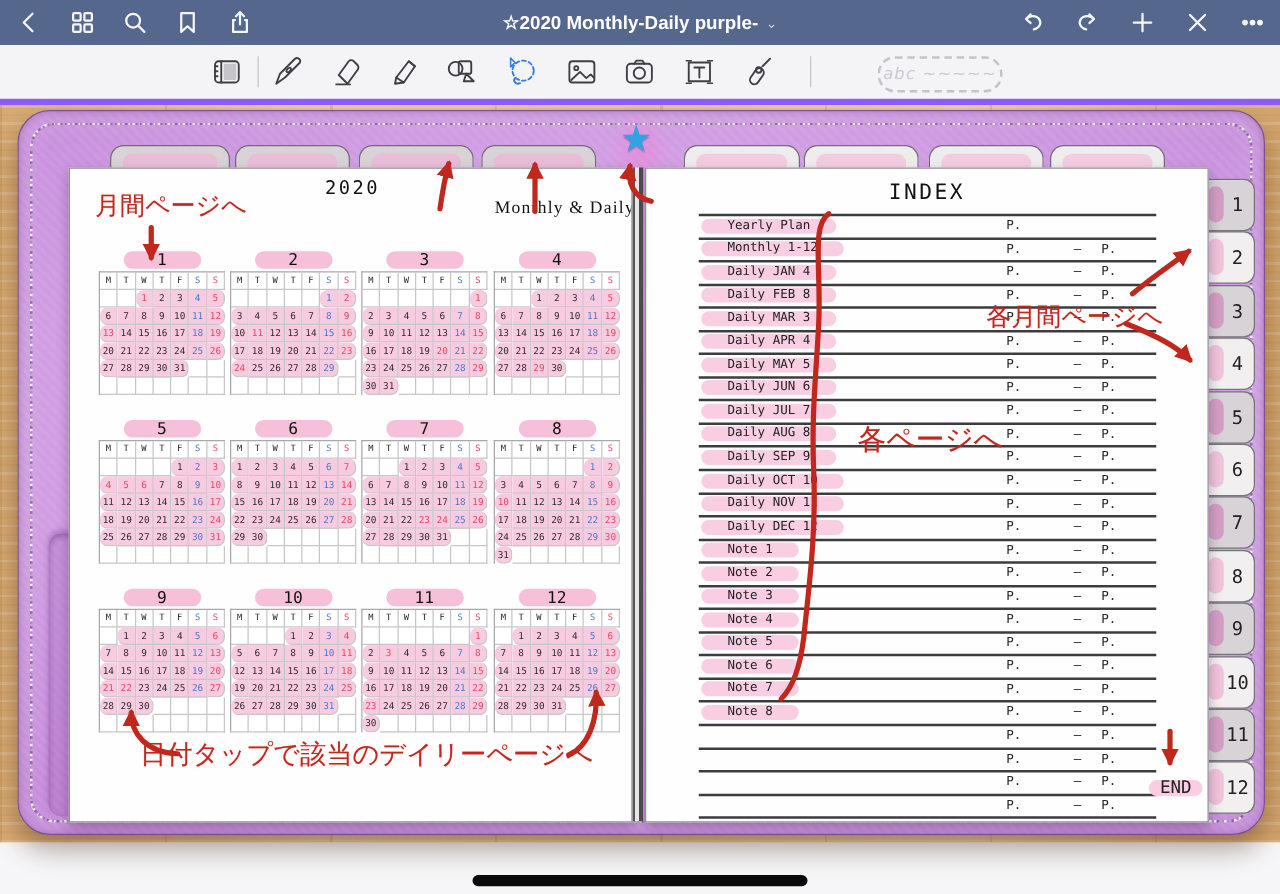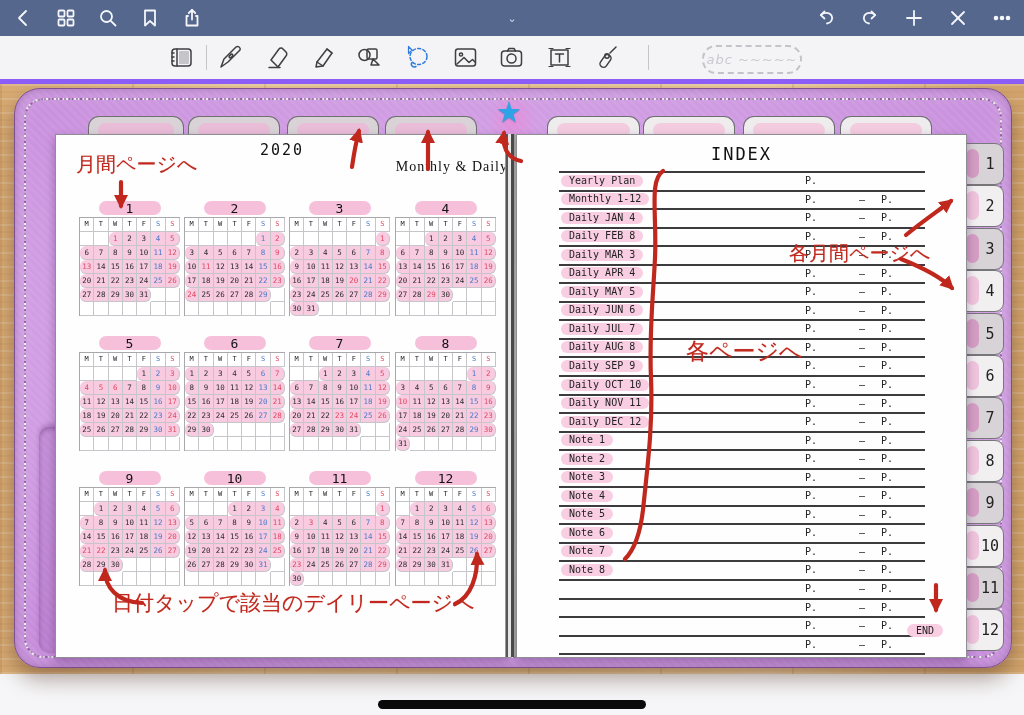--- a/index.html
+++ b/index.html
@@ -86,25 +86,25 @@
   .sat{color:#4a79c9;}
   .sun,.hol{color:#e04a62;}
   .bd{background:#f8cbe0;}
   .bd-l{border-top-left-radius:6px;border-bottom-left-radius:6px;}
   .bd-r{border-top-right-radius:6px;border-bottom-right-radius:6px;}
 
   
   .idx-title{position:absolute;left:0;width:100%;top:9px;text-align:center;font-family:"DejaVu Sans Mono",monospace;font-size:17px;color:#111;letter-spacing:2px;}
   .idx-table{position:absolute;left:42px;top:36px;width:366px;border-top:2px solid #3c3c3e;}
   .irow{position:relative;height:16.55px;border-bottom:2px solid #3c3c3e;}
-  .irow .pill{position:absolute;left:2px;top:1.5px;height:12px;line-height:12px;border-radius:7px;background:#f9cde2;padding:0 8px;font-family:"DejaVu Sans Mono",monospace;font-size:10px;color:#222;white-space:nowrap;}
+  .irow .pill{position:absolute;left:2px;top:1.5px;height:12px;line-height:12px;border-radius:7px;background:#f9cde2;padding:0 21px;font-family:"DejaVu Sans Mono",monospace;font-size:10px;color:#222;white-space:nowrap;}
   .irow .p1{position:absolute;left:246px;top:2px;font-family:"DejaVu Sans Mono",monospace;font-size:10px;color:#222;}
   .irow .dsh{position:absolute;left:300px;top:2px;font-family:"DejaVu Sans Mono",monospace;font-size:10px;color:#222;}
   .irow .p2{position:absolute;left:322px;top:2px;font-family:"DejaVu Sans Mono",monospace;font-size:10px;color:#222;}
-  .end-pill{position:absolute;left:390px;top:489px;height:13px;line-height:13px;border-radius:7px;background:#f9cde2;padding:0 9px;font-family:"DejaVu Sans Mono",monospace;font-size:10px;color:#222;}
+  .end-pill{position:absolute;left:402px;top:489px;height:13px;line-height:13px;border-radius:7px;background:#f9cde2;padding:0 9px;font-family:"DejaVu Sans Mono",monospace;font-size:14px;color:#222;}
 
   
   .ann-svg{position:absolute;left:0;top:0;width:1024px;height:715px;z-index:8;pointer-events:none;}
   .ann{position:absolute;z-index:9;color:#c0281e;font-weight:normal;font-family:"DejaVu Sans",sans-serif;white-space:nowrap;pointer-events:none;text-shadow:0 0 1px rgba(192,40,30,.35);}
 </style>
 </head>
 <body>
 
 <div id="stage">
 
@@ -140,20 +140,21 @@
         </span>
       <span class="nicon">
           <svg viewBox="0 0 20 20">
             <path d="M6,8 H4.5 V17.5 H15.5 V8 H14"></path>
             <line x1="10" y1="1.8" x2="10" y2="11.5"></line>
             <polyline points="6.8,5 10,1.8 13.2,5"></polyline>
           </svg>
         </span>
     </div>
     <div class="nav-title">
+      <span>☆2020 Monthly-Daily purple-</span>
         <span class="chev">⌄</span>
     </div>
     <div class="nav-right">
       <span class="nicon">
           <svg viewBox="0 0 20 20">
             <path d="M5,7 C7,4.5 13,3.5 15.5,7.5 C17.5,11 15,15 11,15.5"></path>
             <polyline points="8.5,3.5 4.8,7.2 8.5,10.5"></polyline>
           </svg>
         </span>
       <span class="nicon">

